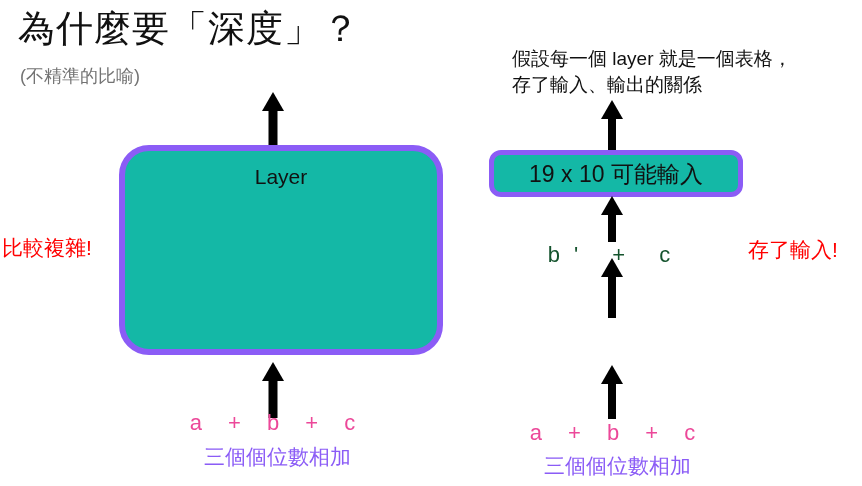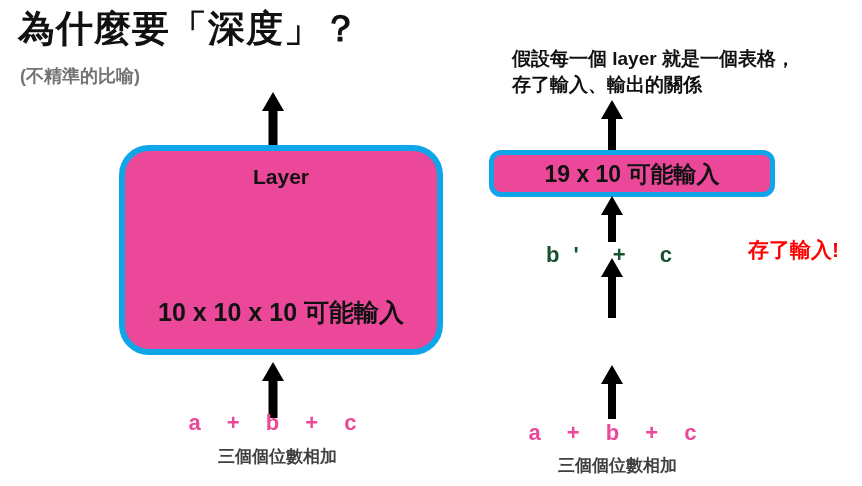--- a/index.html
+++ b/index.html
@@ -11,21 +11,21 @@
     font-family: "Liberation Sans", "DejaVu Sans", sans-serif;
     color: #000000;
   }
   #slide {
     position: relative;
     width: 862px;
     height: 486px;
     background: #ffffff;
     overflow: hidden;
   }
-  .abs { position: absolute; font-weight: bold; }
+  .abs { position: absolute; }
 
   
   .title {
     left: 18px;
     top: 6px;
     font-size: 37px;
     line-height: 46px;
     letter-spacing: 1px;
     white-space: nowrap;
     color: #111111;
@@ -44,33 +44,33 @@
     font-size: 19px;
     line-height: 26px;
     color: #111111;
     white-space: pre-line;
     margin-top: 44px;
   }
 
   
   .box {
     box-sizing: border-box;
-    background: #ec4899;
-    border: 6px solid #0ea5e9;
+    background: #14b8a6;
+    border: 6px solid #8b5cf6;
   }
   .box-big {
     left: 119px;
     top: 145px;
     width: 324px;
     height: 210px;
     border-radius: 30px;
   }
   .box-small {
     left: 489px;
-    width: 286px;
+    width: 254px;
     height: 47px;
     border-radius: 12px;
     border-width: 5px;
   }
   .box-small.top  { top: 150px; }
   .box-small.bottom { top: 315px; }
 
   .box-label {
     position: absolute;
     left: 0;
@@ -140,23 +140,23 @@
 
   
   .formula {
     font-size: 22px;
     line-height: 28px;
     color: #ec4899;
     white-space: nowrap;
     text-align: center;
   }
   .caption {
-    font-size: 17px;
-    line-height: 28px;
-    color: #404040;
+    font-size: 21px;
+    line-height: 28px;
+    color: #8b5cf6;
     white-space: nowrap;
     text-align: center;
   }
   #formula-left  { left: 155px; top: 409px; width: 245px; letter-spacing: 10px; }
   #caption-left  { left: 155px; top: 443px; width: 245px; }
   #formula-right { left: 495px; top: 419px; width: 245px; letter-spacing: 10px; }
   #caption-right { left: 495px; top: 452px; width: 245px; }
 
   #mid-expr {
     left: 490px;
@@ -182,28 +182,28 @@
   <div class="abs note">假設每一個 layer 就是一個表格，
 存了輸入、輸出的關係</div>
 
   <div class="abs arrow" id="arrow-left-out">
     <span class="head"></span>
     <span class="shaft"></span>
   </div>
 
   <div class="abs box box-big">
     <div class="box-label layer-label">Layer</div>
-    <div class="box-label count-label">10 x 10 x 10 可能輸入</div>
   </div>
 
   <div class="abs arrow" id="arrow-left-in">
     <span class="head"></span>
     <span class="shaft"></span>
   </div>
 
+  <div class="abs red-note" id="red-left">比較複雜!</div>
 
   <div class="abs formula" id="formula-left">a + b + c</div>
 
   <div class="abs caption" id="caption-left">三個個位數相加</div>
 
   <div class="abs arrow" id="arrow-right-out">
     <span class="head"></span>
     <span class="shaft"></span>
   </div>
 

